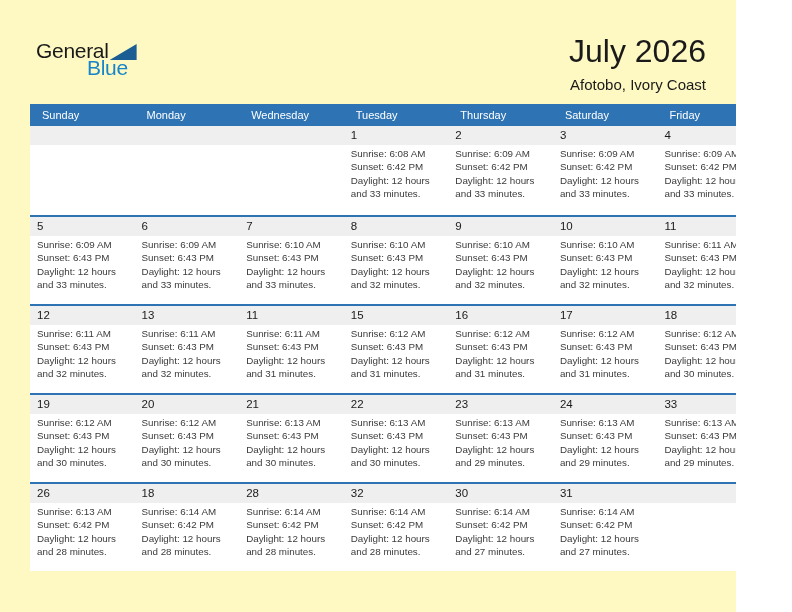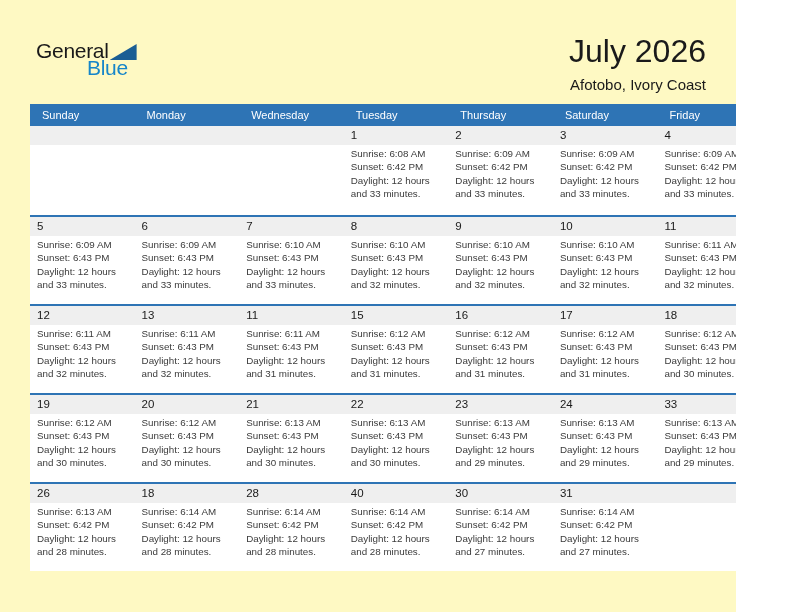--- a/index.html
+++ b/index.html
@@ -356,21 +356,21 @@
           <div class="day-cell">
             <div class="date-band">28</div>
             <div class="cell-body">
               <div class="cell-line">Sunrise: 6:14 AM</div>
               <div class="cell-line">Sunset: 6:42 PM</div>
               <div class="cell-line">Daylight: 12 hours</div>
               <div class="cell-line">and 28 minutes.</div>
             </div>
           </div>
           <div class="day-cell">
-            <div class="date-band">40</div>
+            <div class="date-band">32</div>
             <div class="cell-body">
               <div class="cell-line">Sunrise: 6:14 AM</div>
               <div class="cell-line">Sunset: 6:42 PM</div>
               <div class="cell-line">Daylight: 12 hours</div>
               <div class="cell-line">and 28 minutes.</div>
             </div>
           </div>
           <div class="day-cell">
             <div class="date-band">30</div>
             <div class="cell-body">

